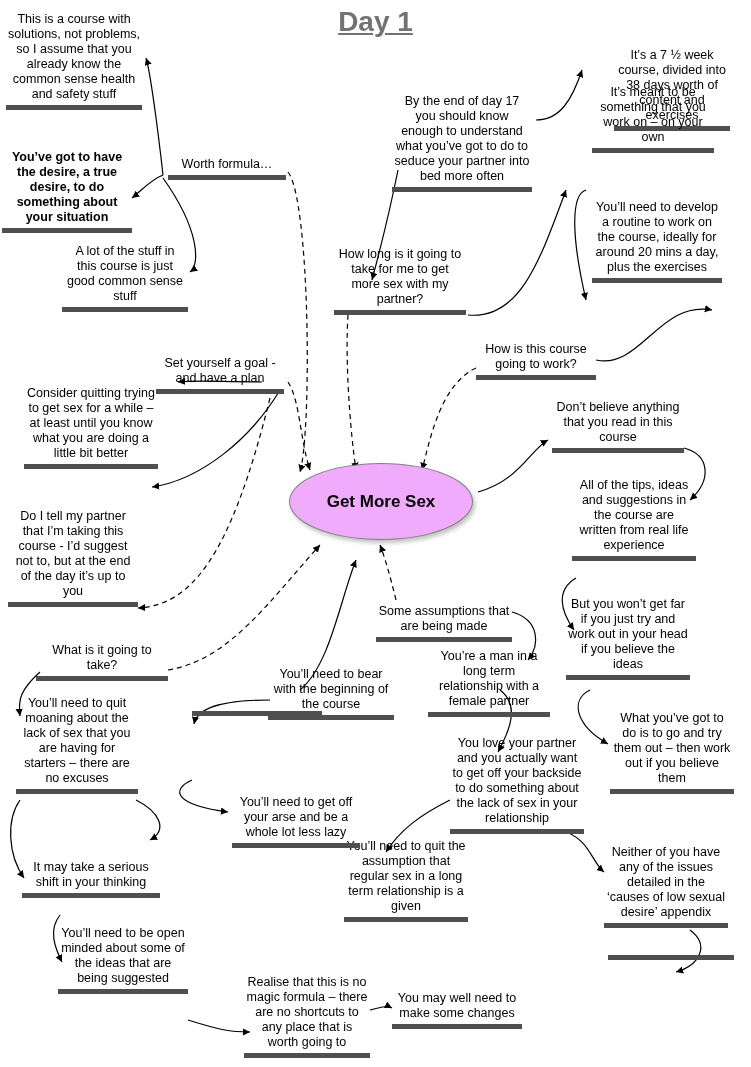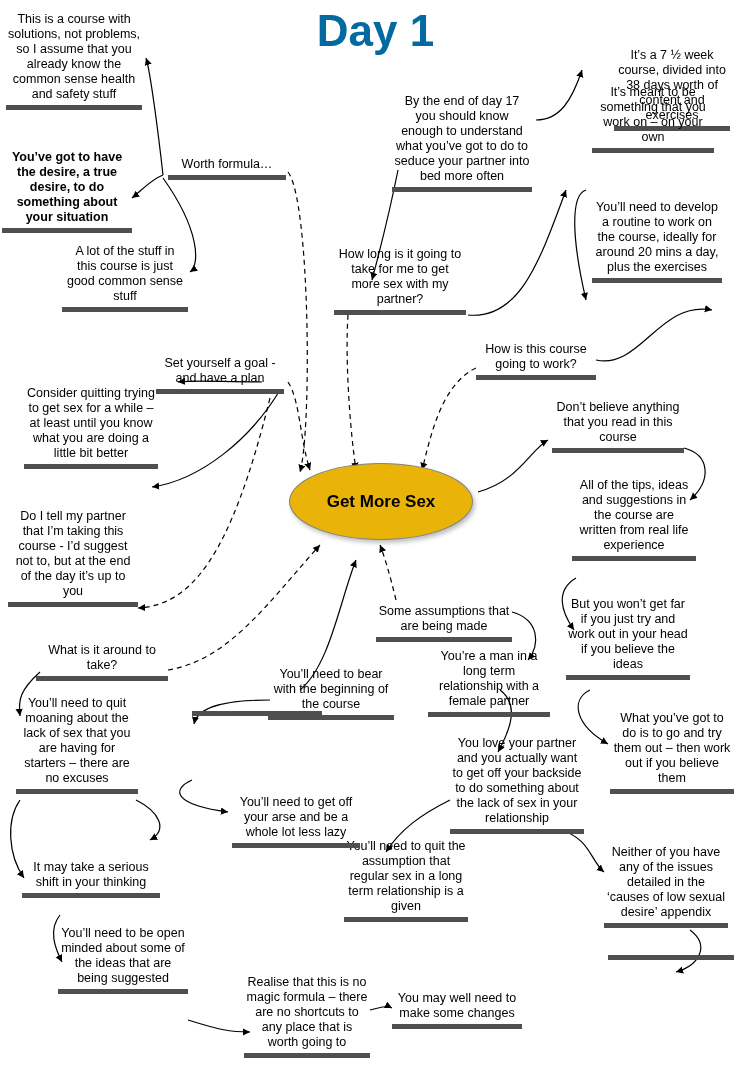--- a/index.html
+++ b/index.html
@@ -24,24 +24,25 @@
     width: 751px;
     height: 1067px;
     pointer-events: none;
   }
   .title {
     position: absolute;
     left: 0;
     top: 6px;
     width: 751px;
     text-align: center;
-    font-size: 44px;
+    font-size: 28px;
     font-weight: bold;
-    color: #0369a1;
+    color: #737373;
     letter-spacing: 0px;
+    text-decoration: underline;
   }
   .node {
     position: absolute;
     text-align: center;
     font-size: 12.5px;
     line-height: 15px;
     color: #000000;
   }
   .node .txt {
     display: block;
@@ -54,21 +55,21 @@
     margin-top: 3px;
   }
   .center {
     position: absolute;
     left: 289px;
     top: 463px;
     width: 184px;
     height: 77px;
     border: 1.6px solid #808080;
     border-radius: 50%;
-    background: #eab308;
+    background: #f0abfc;
     box-sizing: border-box;
     display: flex;
     align-items: center;
     justify-content: center;
     font-size: 17px;
     font-weight: bold;
     color: #000000;
     box-shadow: 2px 3px 4px rgba(0,0,0,0.25);
   }
 </style>
@@ -224,21 +225,21 @@
       <span class="bar"></span>
     </div>
   <div class="node" style="left: 608px; top: 952px; width: 126px;">
       <span class="bar"></span>
     </div>
   <div class="node" style="left: 268px; top: 667px; width: 126px;">
       <span class="txt">You’ll need to bear with the beginning of the course</span>
       <span class="bar"></span>
     </div>
   <div class="node" style="left: 36px; top: 643px; width: 132px;">
-      <span class="txt">What is it around to take?</span>
+      <span class="txt">What is it going to take?</span>
       <span class="bar"></span>
     </div>
   <div class="node" style="left: 16px; top: 696px; width: 122px;">
       <span class="txt">You’ll need to quit moaning about the lack of sex that you are having for starters – there are no excuses</span>
       <span class="bar"></span>
     </div>
   <div class="node" style="left: 192px; top: 708px; width: 130px;">
       <span class="bar"></span>
     </div>
   <div class="node" style="left: 232px; top: 795px; width: 128px;">

